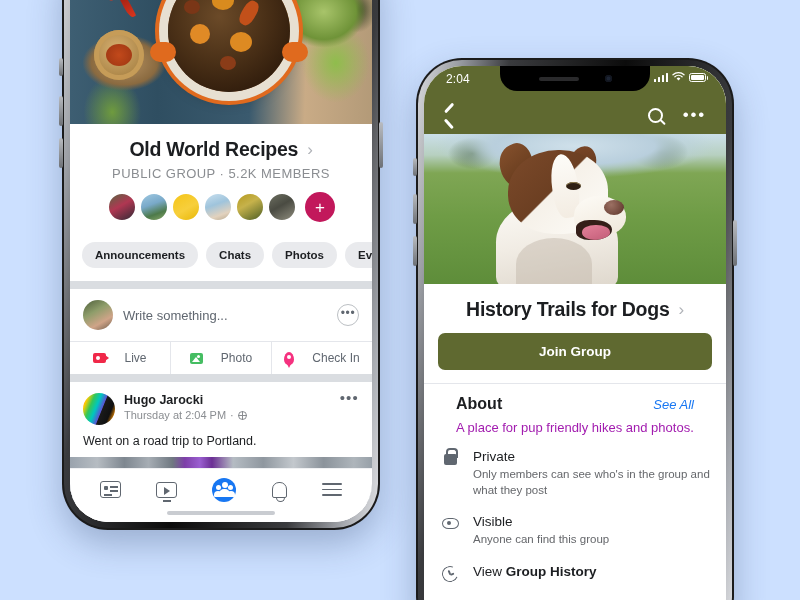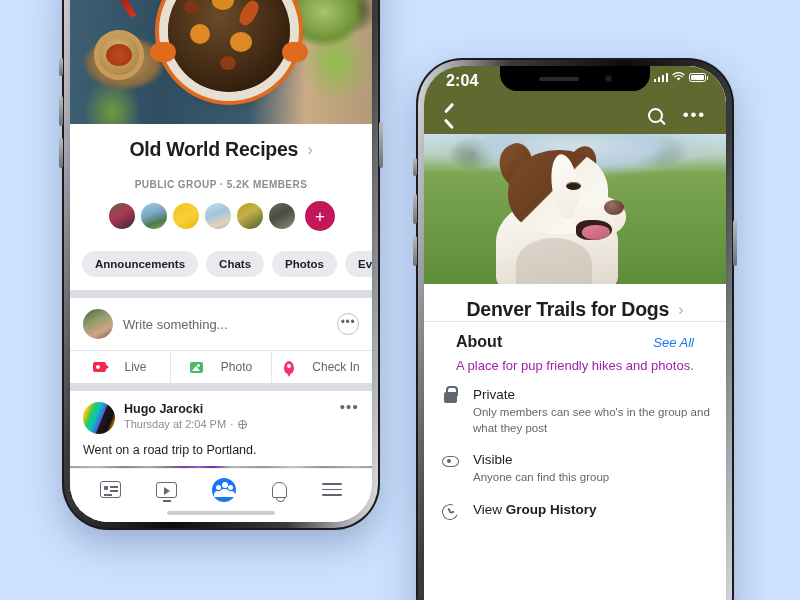--- a/index.html
+++ b/index.html
@@ -89,21 +89,21 @@
   .statusbar {
     position: relative;
     height: 30px;
     display: flex;
     align-items: flex-start;
     justify-content: space-between;
     padding: 6px 20px 0 22px;
     color: #fff;
     z-index: 30;
   }
-  .statusbar .clock { font-size: 16px; font-weight: bold; letter-spacing: .1px; }
+  .statusbar .clock { font-size: 12px; font-weight: normal; letter-spacing: .1px; }
   .status-right { display: flex; align-items: center; gap: 4px; }
   .sig { display: flex; align-items: flex-end; gap: 1.5px; height: 9px; }
   .sig i { display: block; width: 2.5px; background: #fff; border-radius: .5px; }
   .sig i:nth-child(1){ height: 3px; } .sig i:nth-child(2){ height: 5px; }
   .sig i:nth-child(3){ height: 7px; } .sig i:nth-child(4){ height: 9px; }
   .batt { width: 17px; height: 9px; border: 1px solid #fff; border-radius: 2.5px; position: relative; }
   .batt::after { content:""; position:absolute; right:-3px; top:2.5px; width:1.5px; height:4px; background:#fff; border-radius:0 1px 1px 0; }
   .batt i { position:absolute; left:1px; top:1px; bottom:1px; right:1px; background:#fff; border-radius:1px; }
 
   
@@ -214,21 +214,21 @@
   
   .screen { position: relative; height: 100%; background: #fff; }
 
   .group-head { background: #fff; padding: 14px 0 8px; text-align: center; }
   .group-title {
     font-size: 19.5px; font-weight: bold; color: #1c1e21; letter-spacing: -.25px;
     display: inline-flex; align-items: center; gap: 9px;
   }
   .group-title .chev { color: #b0b3b8; font-size: 17px; font-weight: normal; }
   .group-meta {
-    margin-top: 18px; font-size: 10px; font-weight: bold; color: #8a8d91; letter-spacing: .45px;
+    margin-top: 5px; font-size: 13px; font-weight: normal; color: #8a8d91; letter-spacing: .45px;
   }
 
   .avatars { display: flex; justify-content: center; align-items: center; gap: 2px; margin-top: 11px; }
   .avatars .av { width: 30px; height: 30px; border-radius: 50%; border: 2px solid #fff; flex: none; }
   .av.a1 { background: linear-gradient(150deg,#6d5b46 10%,#b03752 45%,#2f2a35 100%); }
   .av.a2 { background: linear-gradient(160deg,#9fc9e2 0%,#79a9c9 40%,#4d7a4a 72%,#8aa86a 100%); }
   .av.a3 { background: linear-gradient(150deg,#f5c518 0%,#f7cf3c 55%,#e8b807 100%); }
   .av.a4 { background: linear-gradient(160deg,#c9e0ef 0%,#9fc4dc 40%,#e2d2be 75%,#b8a88e 100%); }
   .av.a5 { background: linear-gradient(150deg,#b59a1f 0%,#c6b24b 40%,#4c5e25 100%); }
   .av.a6 { background: linear-gradient(150deg,#6d6f61 0%,#4a4b42 45%,#8f8d7e 100%); }
@@ -573,25 +573,28 @@
           <span class="muzzle"></span>
           <span class="eye"></span>
           <span class="nose"></span>
           <span class="mouth">
               <span class="tongue"></span>
             </span>
         </div>
 
         <div class="rg-head">
           <div class="rg-title">
-            <span>Denver Trails for Dogs</span>
+            <span>History Trails for Dogs</span>
             <span class="chev">›</span>
           </div>
         </div>
 
+        <div class="join-wrap">
+          <button class="join-btn" style="background:#5f6930;">Join Group</button>
+        </div>
 
         <div class="about">
           <div class="about-row">
             <span class="about-title">About</span>
             <span class="about-see">See All</span>
           </div>
           <div class="about-desc">A place for pup friendly hikes and photos.</div>
         </div>
 
         <div class="info-list">

